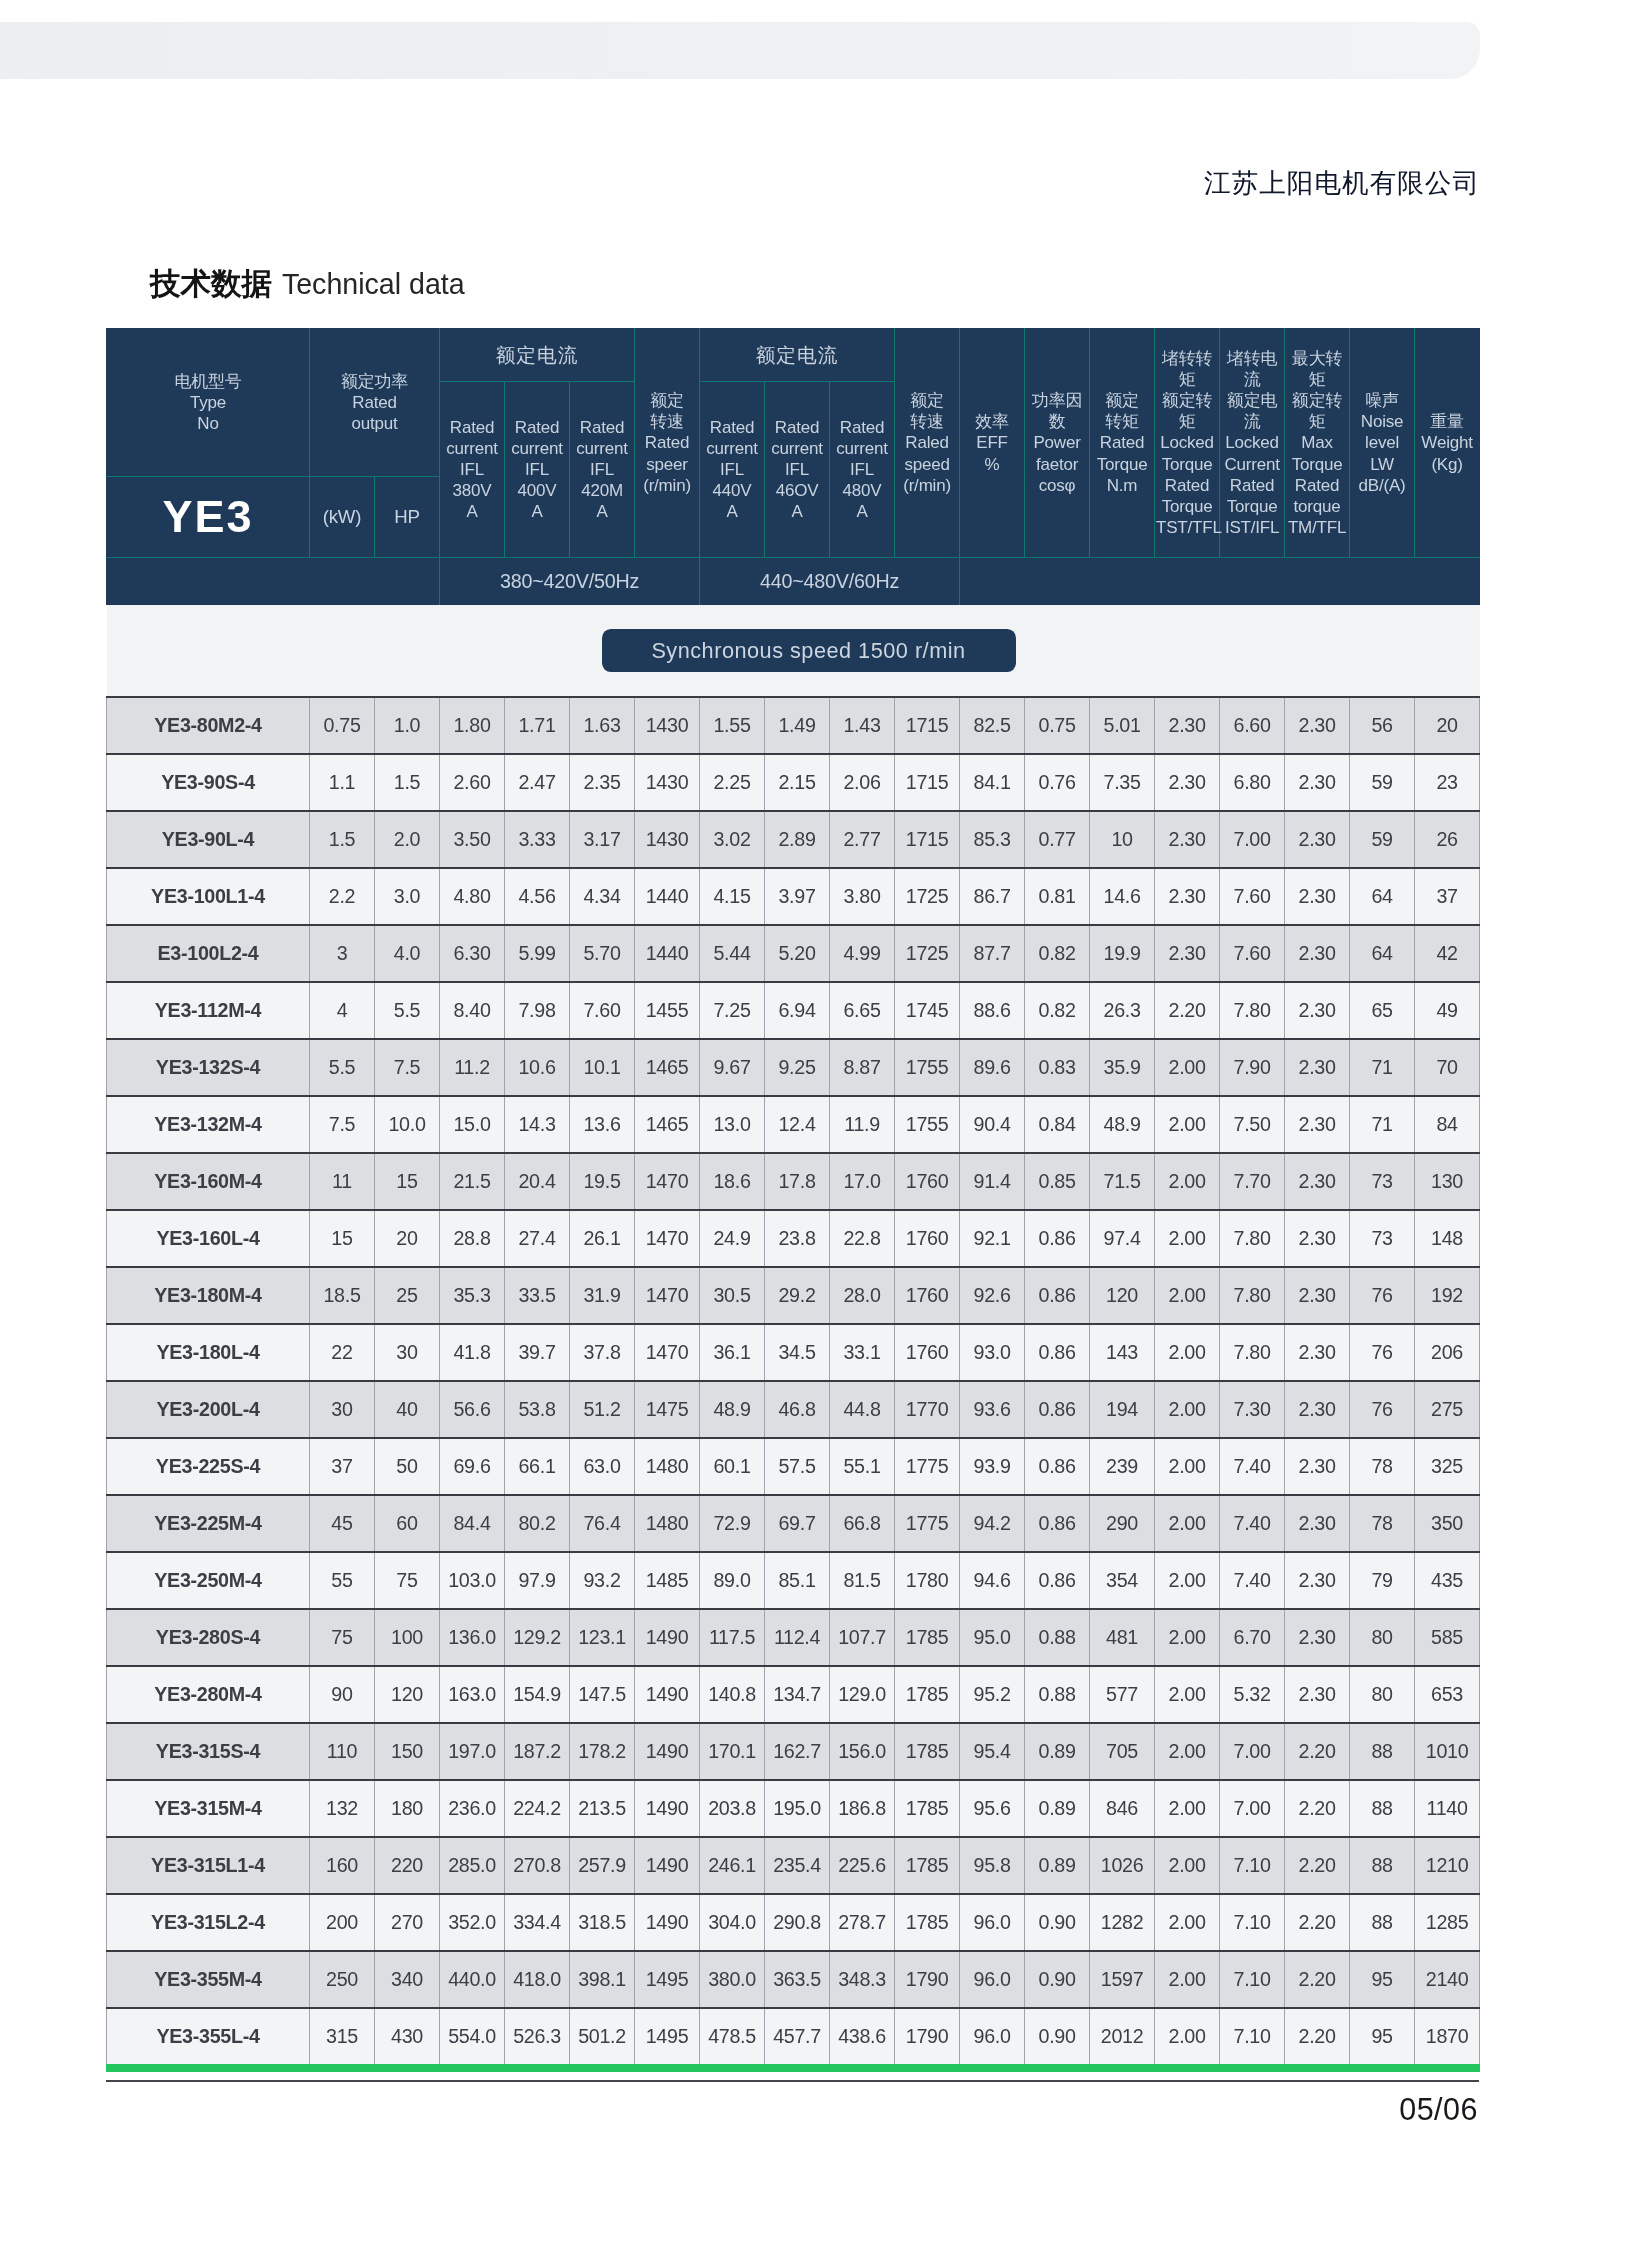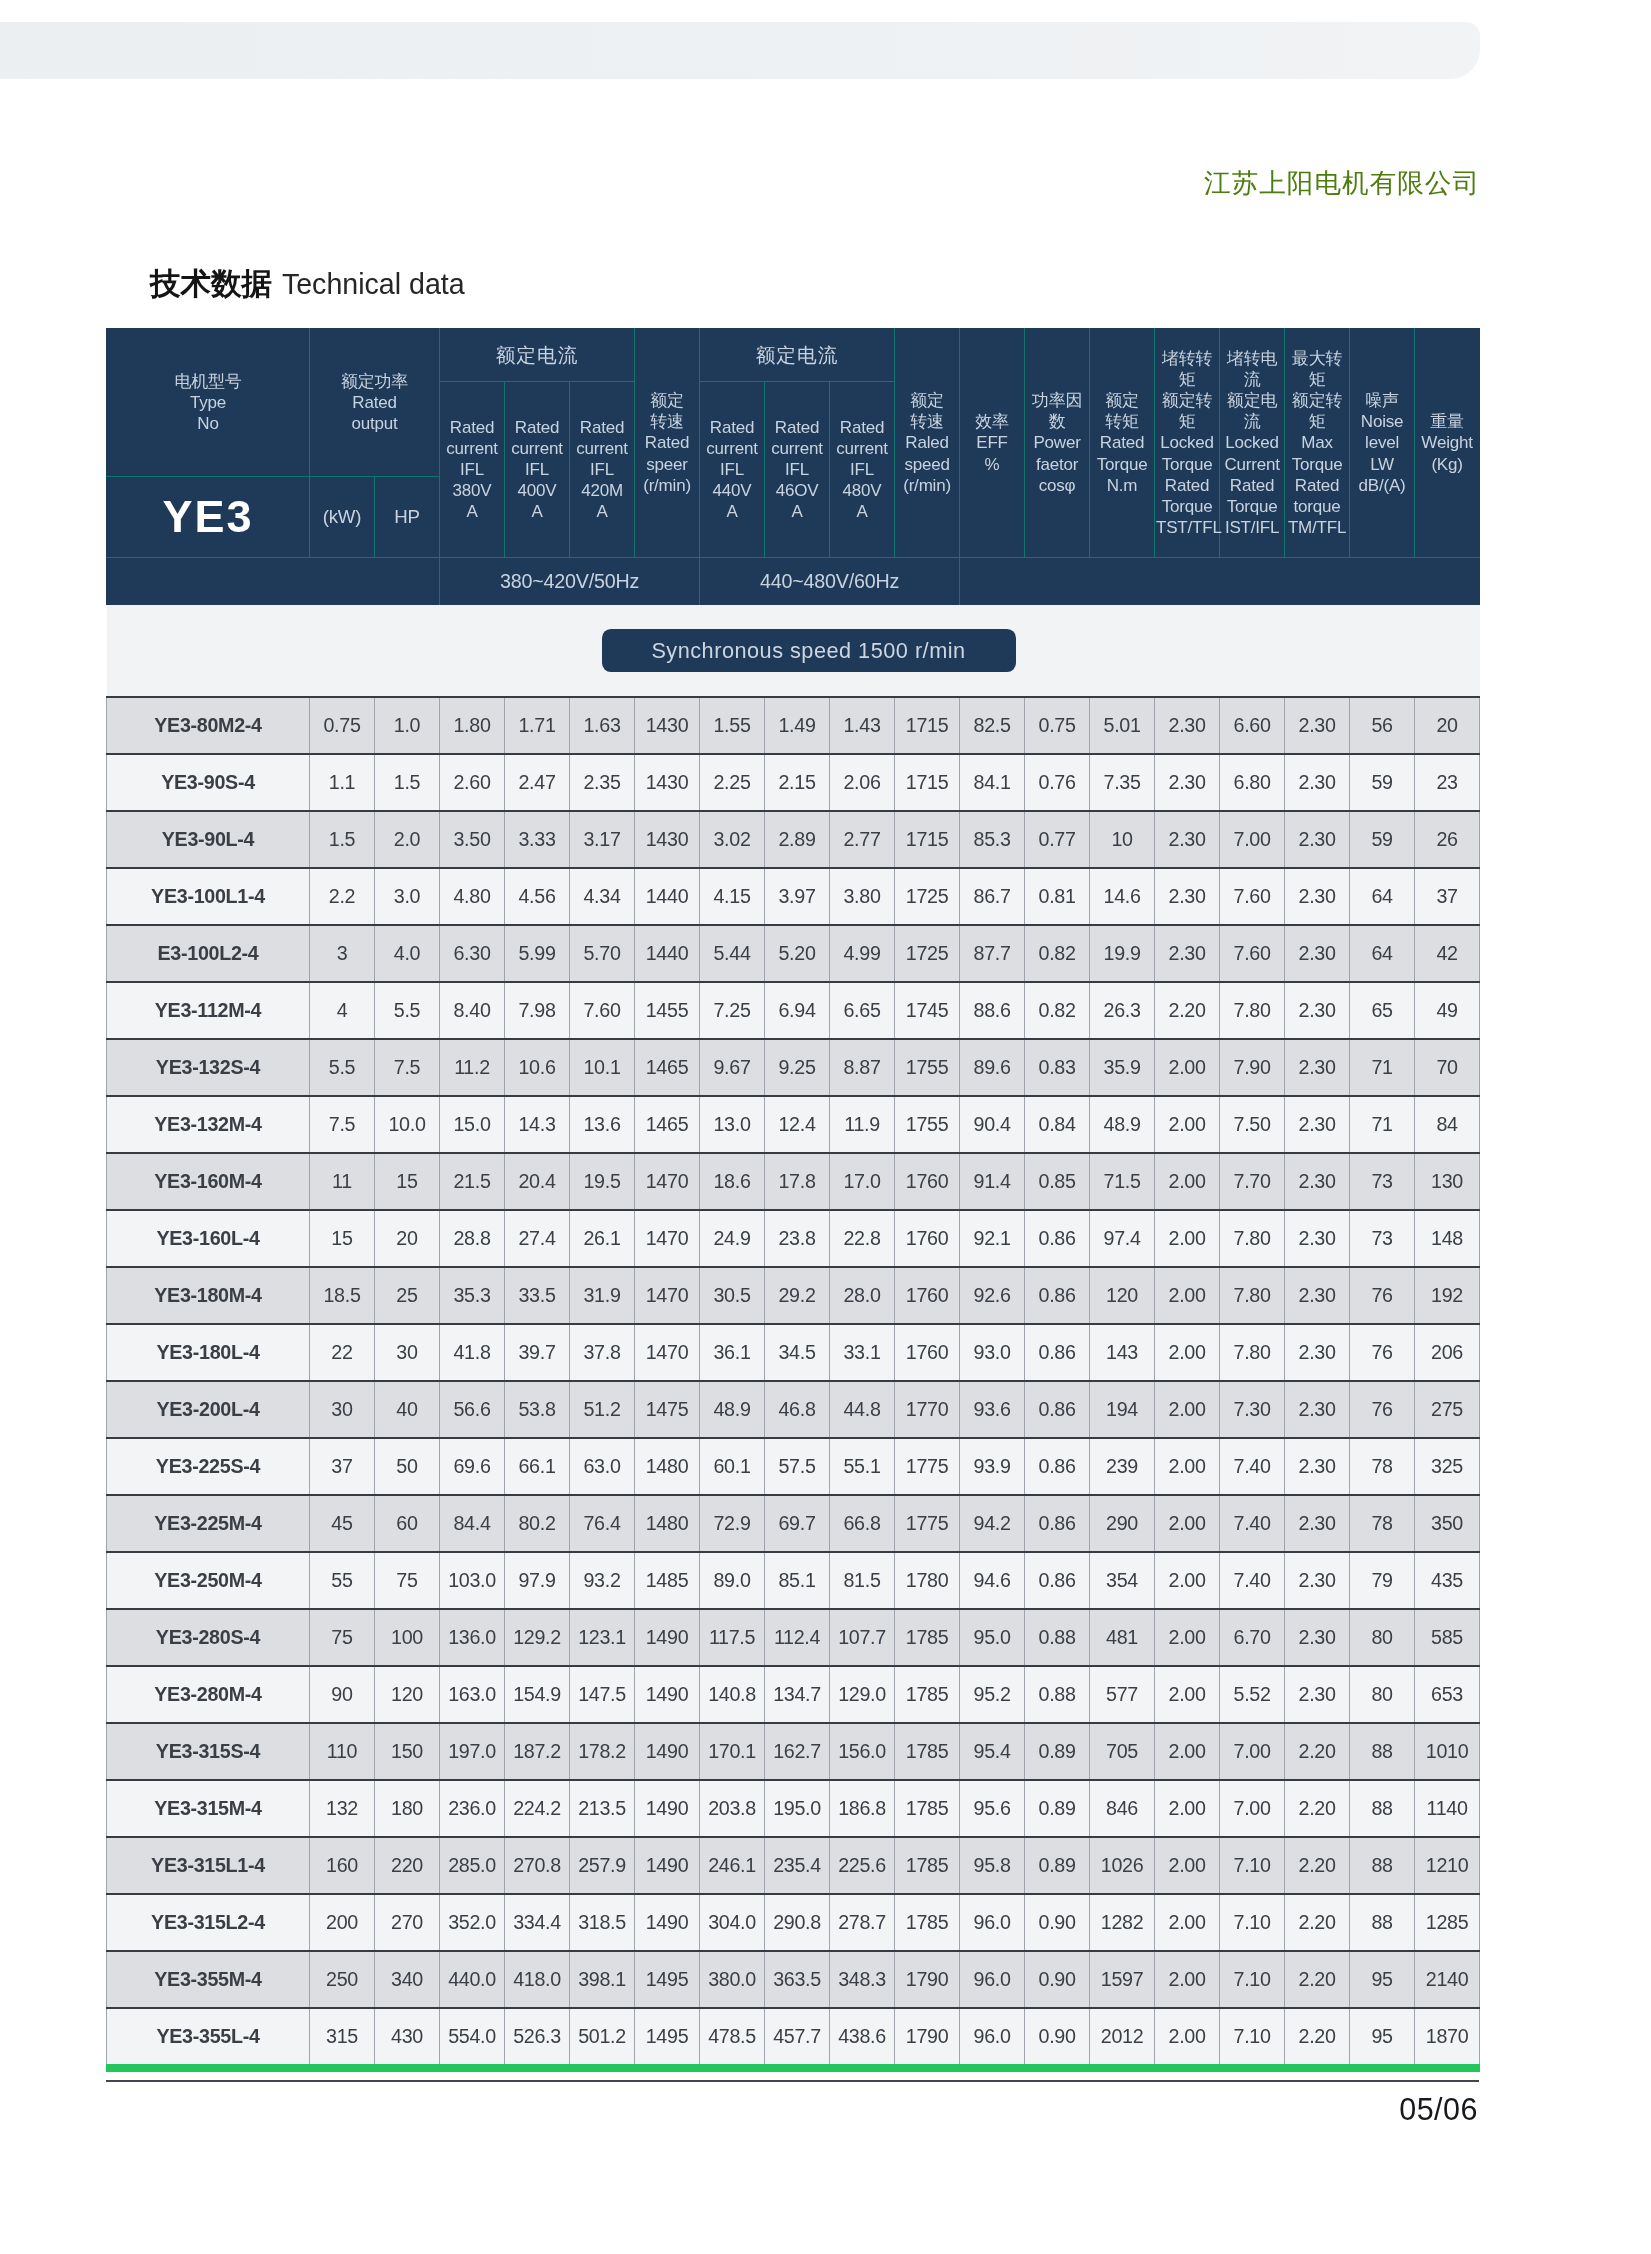--- a/index.html
+++ b/index.html
@@ -4,21 +4,21 @@
 <style>
   html,body{margin:0;padding:0;background:#ffffff;}
   body{font-family:"Liberation Sans","DejaVu Sans",sans-serif;}
   .page{position:relative;width:1652px;height:2255px;background:#ffffff;overflow:hidden;}
 
   
   .top-banner{position:absolute;left:0;top:21.7px;width:1480px;height:57px;
     background:linear-gradient(90deg,#eceff1 0%,#eef1f3 60%,#f1f3f5 100%);
     border-radius:0 13.8px 29.6px 0;}
 
-  .company{position:absolute;right:172px;top:165px;font-size:26.6px;color:#4d7c0f;
+  .company{position:absolute;right:172px;top:165px;font-size:26.6px;color:#0f172a;
     letter-spacing:1px;font-weight:500;}
 
   .title{position:absolute;left:106px;top:264px;margin-left:44px;}
   .title .t-zh{font-size:30.5px;font-weight:bold;color:#141414;}
   .title .t-en{font-size:28.6px;color:#262626;margin-left:9.9px;}
 
   
   table.tech{position:absolute;left:106px;top:328px;width:1373px;
     border-collapse:collapse;table-layout:fixed;}
 
@@ -577,21 +577,21 @@
           <td>147.5</td>
           <td>1490</td>
           <td>140.8</td>
           <td>134.7</td>
           <td>129.0</td>
           <td>1785</td>
           <td>95.2</td>
           <td>0.88</td>
           <td>577</td>
           <td>2.00</td>
-          <td>5.52</td>
+          <td>5.32</td>
           <td>2.30</td>
           <td>80</td>
           <td>653</td>
         </tr>
         <tr>
           <td class="type-cell">YE3-315S-4</td>
           <td>110</td>
           <td>150</td>
           <td>197.0</td>
           <td>187.2</td>

